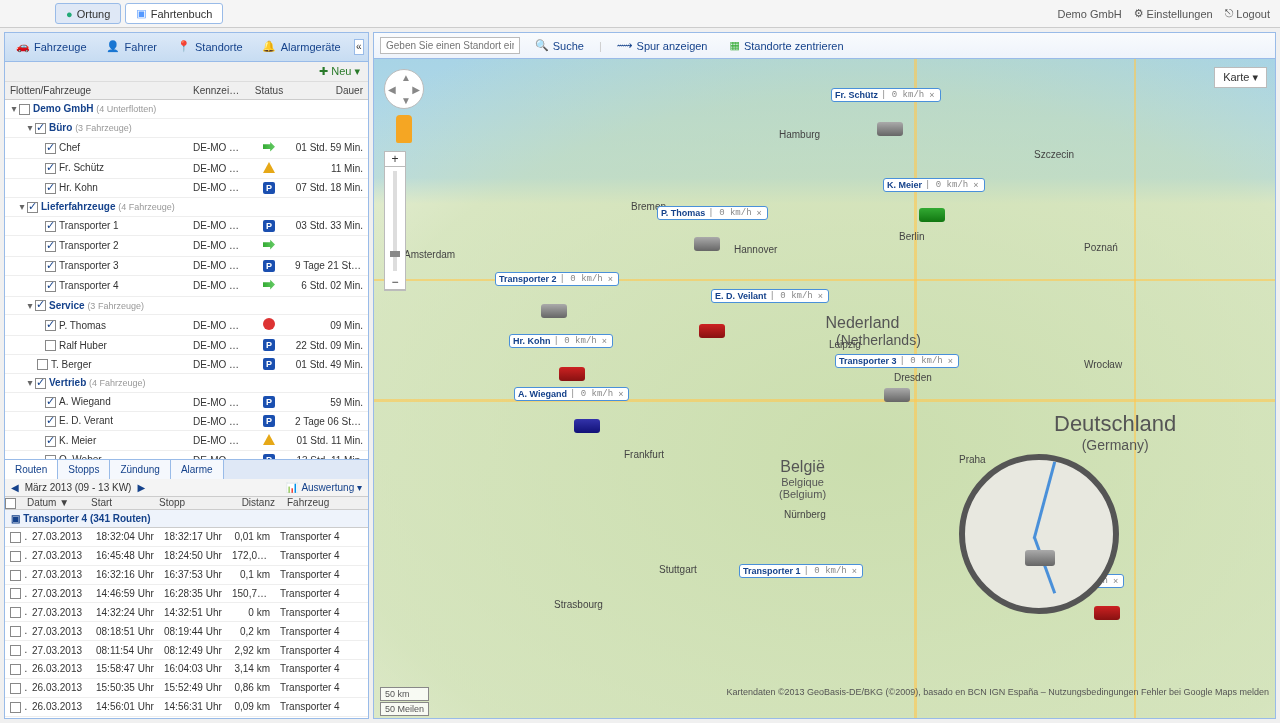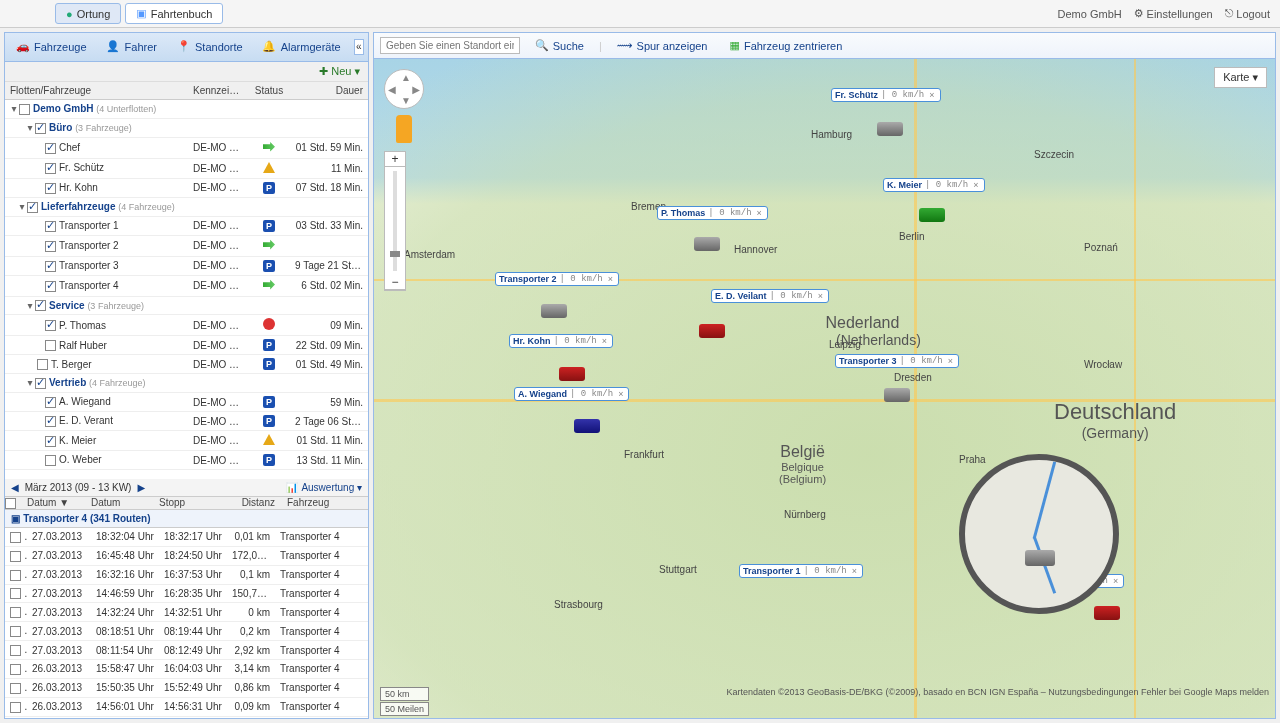--- a/index.html
+++ b/index.html
@@ -252,30 +252,36 @@
       <div class="col-dauer">01 Std.  11 Min.</div>
         </div>
         <div class="tree-row">
       <div class="col-name" style="padding-left:40px;"><span class="chk "></span>O. Weber</div>
       <div class="col-kenn">DE-MO 781</div>
       <div class="col-status"><span class="status-ic st-park">P</span></div>
       <div class="col-dauer">13 Std.  11 Min.</div>
         </div>
       </div>
 
+    <div class="bottom-tabs">
+      <span class="b-tab active">Routen</span>
+      <span class="b-tab">Stopps</span>
+      <span class="b-tab">Zündung</span>
+      <span class="b-tab">Alarme</span>
+    </div>
     <div class="date-nav">
       <span class="arrow">◀</span>
       <span>März 2013 (09 - 13 KW)</span>
       <span class="arrow">▶</span>
       <span class="ausw"><span>📊</span> <span>Auswertung ▾</span></span>
     </div>
     <div class="route-header">
       <div class="rc-chk"><span class="chk"></span></div>
       <div class="rc-date">Datum ▼</div>
-      <div class="rc-start">Datum</div>
+      <div class="rc-start">Start</div>
       <div class="rc-stop">Stopp</div>
       <div class="rc-dist">Distanz</div>
       <div class="rc-veh">Fahrzeug</div>
     </div>
     <div class="group-row">▣ <span>Transporter 4 (341 Routen)</span></div>
     <div class="route-body" id="route-body">
         <div class="route-row">
     <div class="rc-chk"><span class="chk"></span></div>
     <div class="rc-date">27.03.2013</div>
           <div class="rc-start">18:32:04 Uhr</div>
@@ -373,46 +379,46 @@
           <span>🔍</span>
           <span>Suche</span>
         </span>
       <span style="color:#ccc;">|</span>
       <span class="tb-btn">
           <span>⟿</span>
           <span>Spur anzeigen</span>
         </span>
       <span class="tb-btn">
           <span style="color:#3a3;">▦</span>
-          <span>Fahrzeug zentrieren</span>
+          <span>Standorte zentrieren</span>
         </span>
     </div>
     <div class="map-area">
       <div class="map-land"></div>
       <div class="map-road" style="left:0;top:340px;width:100%;height:3px;"></div>
       <div class="map-road" style="left:0;top:220px;width:100%;height:2px;"></div>
       <div class="map-road" style="left:540px;top:0;width:3px;height:100%;"></div>
       <div class="map-road" style="left:760px;top:0;width:2px;height:100%;"></div>
 
-      <div class="map-label-lg" style="left:680px;top:340px;">
+      <div class="map-label-lg" style="left:680px;top:352px;">
           <div>Deutschland</div>
           <div class="sub">(Germany)</div>
         </div>
       <div class="map-label-lg" style="left:430px;top:255px;font-size:16px;">
           <div>Nederland</div>
           <div class="sub" style="font-size:14px;margin-left:32px;">(Netherlands)</div>
         </div>
-      <div class="map-label-lg" style="left:405px;top:384px;font-size:16px;">
+      <div class="map-label-lg" style="left:405px;top:399px;font-size:16px;">
           <div>België</div>
           <div class="sub" style="font-size:11px;">Belgique</div>
           <div class="sub" style="font-size:11px;">(Belgium)</div>
         </div>
 
       <div id="cities">
-          <div class="city-label" style="left:405px;top:70px;margin-left:32px;">Hamburg</div>
+          <div class="city-label" style="left:405px;top:70px;">Hamburg</div>
           <div class="city-label" style="left:257px;top:142px;">Bremen</div>
           <div class="city-label" style="left:525px;top:172px;">Berlin</div>
           <div class="city-label" style="left:360px;top:185px;">Hannover</div>
           <div class="city-label" style="left:30px;top:190px;">Amsterdam</div>
           <div class="city-label" style="left:455px;top:280px;">Leipzig</div>
           <div class="city-label" style="left:520px;top:313px;">Dresden</div>
           <div class="city-label" style="left:155px;top:330px;">Köln</div>
           <div class="city-label" style="left:250px;top:390px;">Frankfurt</div>
           <div class="city-label" style="left:585px;top:395px;">Praha</div>
           <div class="city-label" style="left:285px;top:505px;">Stuttgart</div>

